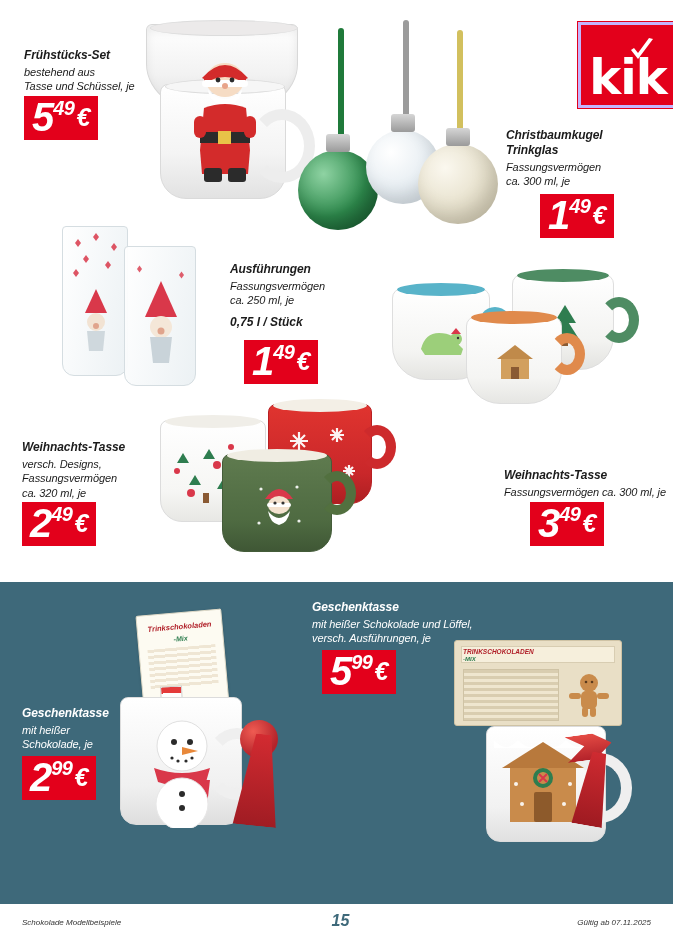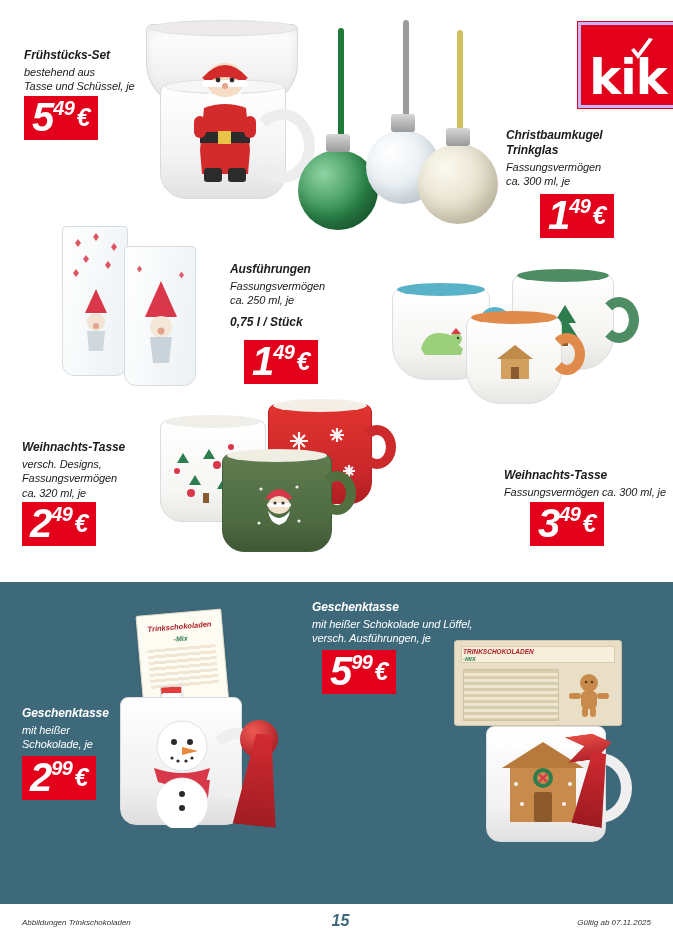--- a/index.html
+++ b/index.html
@@ -534,16 +534,16 @@
   <div class="prod-desc" style="white-space:pre-line; margin-top:2px; color:#ffffff;">mit heißer Schokolade und Löffel,
 versch. Ausführungen, je</div>
 </div>
 <div class="abs" style="left:322px; top:650px;">
   <div class="price">
     <span class="int">5</span><span class="cent">99</span><span class="eur">€</span>
   </div>
 </div>
 
 <div class="footer">
-  <div class="footer-left">Abbildungen Trinkschokoladen</div>
+  <div class="footer-left">Schokolade Modellbeispiele</div>
   <div class="footer-page">15</div>
   <div class="footer-right">Gültig ab 07.11.2025</div>
 </div>
 
 </body></html>

